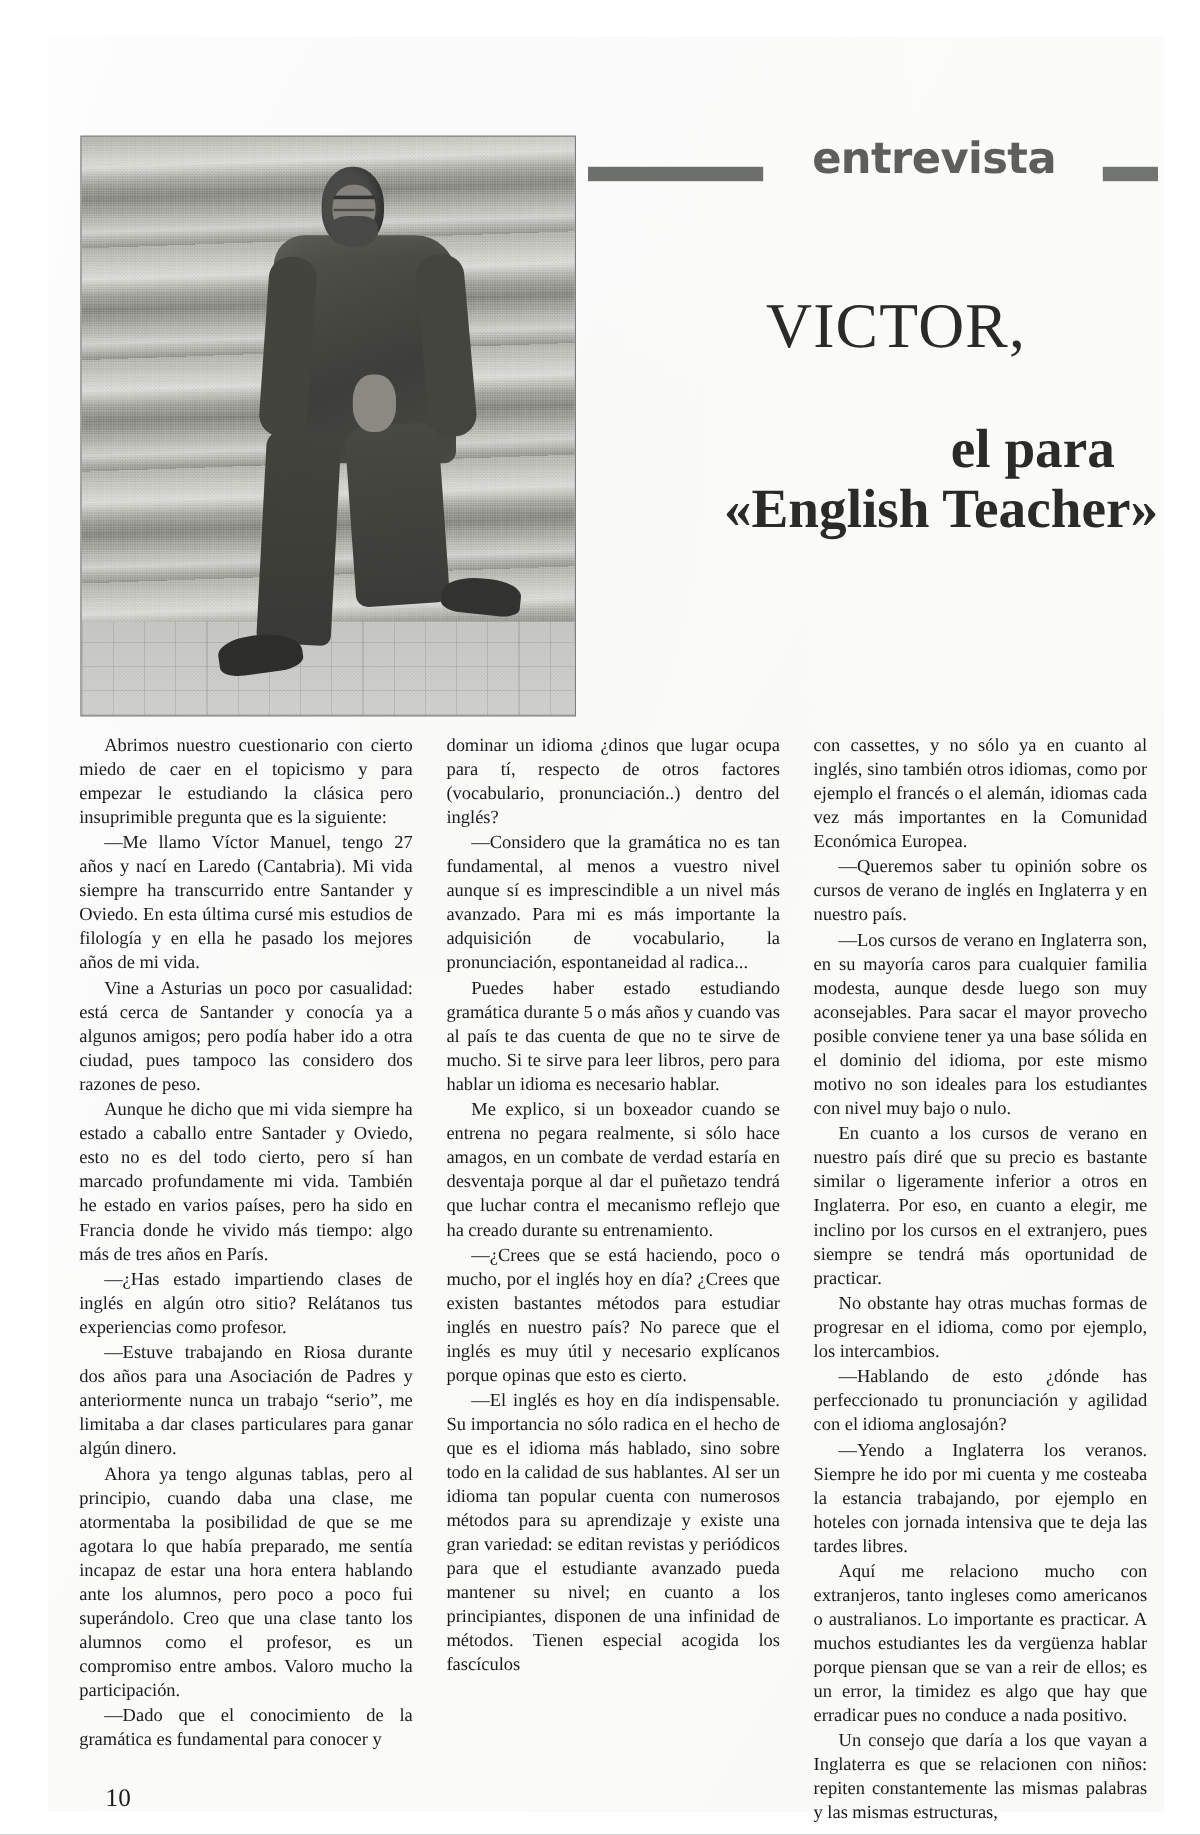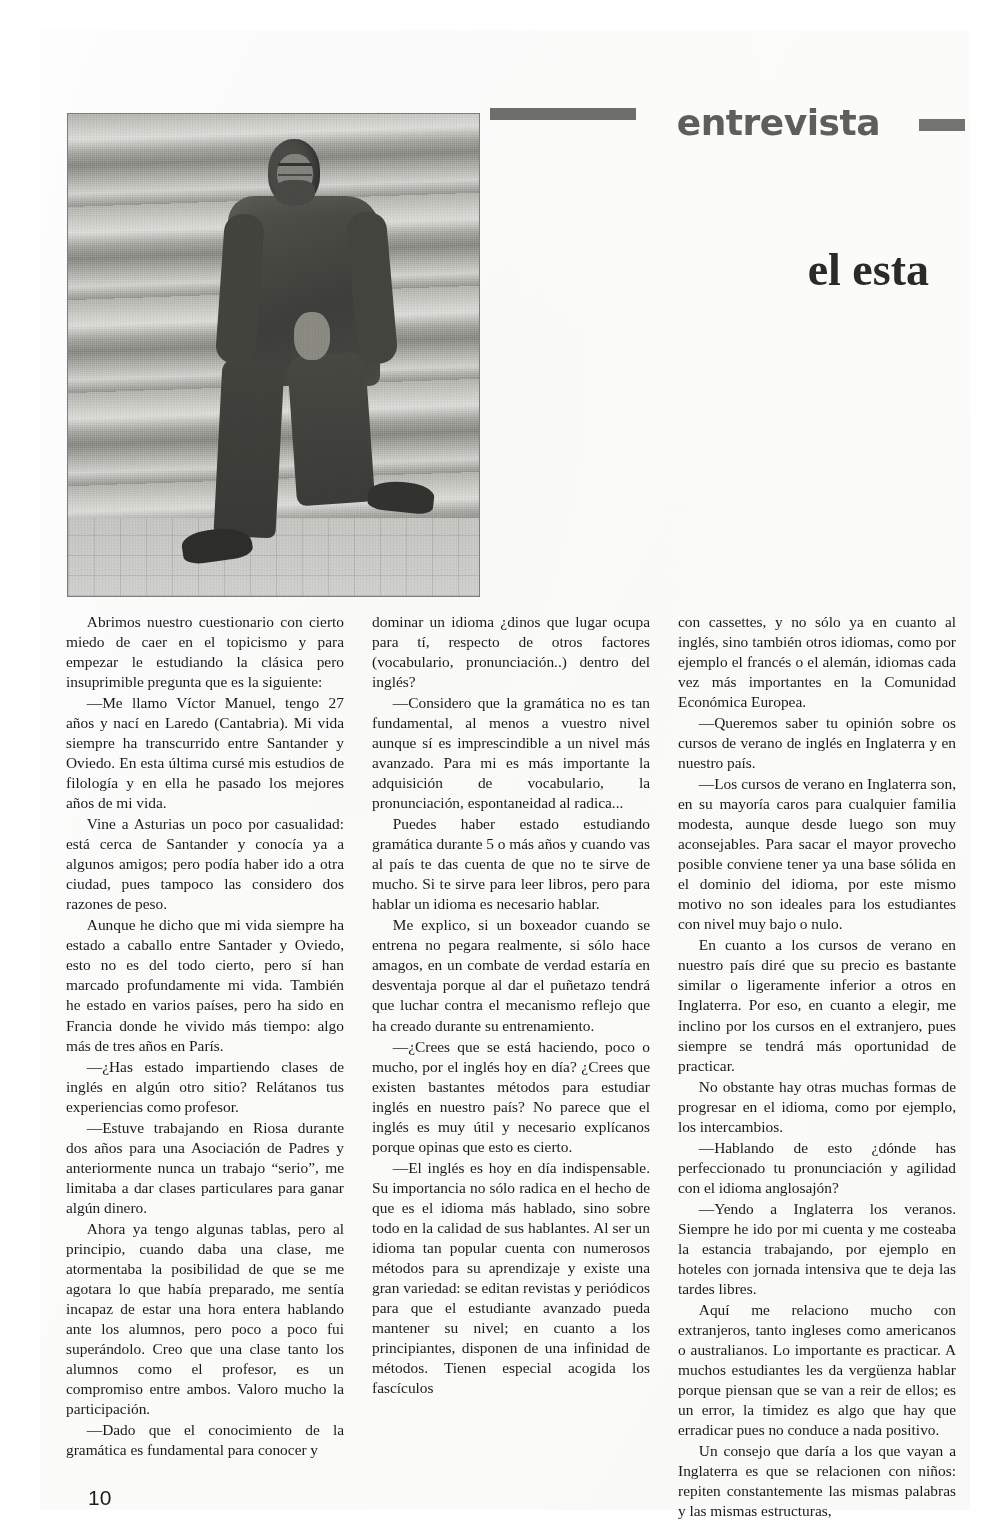--- a/index.html
+++ b/index.html
@@ -30,21 +30,21 @@
   }
 
   
   .header-band {
     position: absolute;
     left: 490px;
     top: 105px;
     width: 475px;
     height: 46px;
     display: flex;
-    align-items: flex-start;
+    align-items: flex-end;
     gap: 32px;
   }
   .rule-left {
     width: 190px;
     height: 12px;
     background: #6d6f6c;
     margin-right: 9px;
     margin-top: 3px;
   }
   .kicker {
@@ -249,21 +249,21 @@
   }
   .col p + p {
     margin-top: 0.07em;
   }
 
   
   .folio {
     position: absolute;
     left: 88px;
     top: 1486px;
-    font-family: Liberation Sans, sans-serif;
+    font-family: Liberation Serif, serif;
     font-size: 21px;
     color: #1d1d1b;
     text-align: right;
   }
 </style>
 </head>
 <body>
 
 <div class="page">
 
@@ -287,21 +287,23 @@
     <div class="fig-head"></div>
     <div class="fig-face"></div>
     <div class="fig-beard"></div>
     <div class="fig-glasses"></div>
     <div class="fig-shoe-l"></div>
     <div class="fig-shoe-r"></div>
     <div class="photo-noise"></div>
   </div>
 
   <div class="title-block">
-    <div class="title-l2">el esta</div>
+    <div class="title-l1">VICTOR,</div>
+    <div class="title-l2">el para</div>
+    <div class="title-l3">«English Teacher»</div>
   </div>
 
   <div class="columns">
     <div class="col">
         <p>Abrimos nuestro cuestionario con cierto miedo de caer en el topicismo y para empezar le estudiando la clásica pero insuprimible pregunta que es la siguiente:</p>
         <p>—Me llamo Víctor Manuel, tengo 27 años y nací en Laredo (Cantabria). Mi vida siempre ha transcurrido entre Santander y Oviedo. En esta última cursé mis estudios de filología y en ella he pasado los mejores años de mi vida.</p>
         <p>Vine a Asturias un poco por casualidad: está cerca de Santander y conocía ya a algunos amigos; pero podía haber ido a otra ciudad, pues tampoco las considero dos razones de peso.</p>
         <p>Aunque he dicho que mi vida siempre ha estado a caballo entre Santader y Oviedo, esto no es del todo cierto, pero sí han marcado profundamente mi vida. También he estado en varios países, pero ha sido en Francia donde he vivido más tiempo: algo más de tres años en París.</p>
         <p class="q">—¿Has estado impartiendo clases de inglés en algún otro sitio? Relátanos tus experiencias como profesor.</p>
         <p>—Estuve trabajando en Riosa durante dos años para una Asociación de Padres y anteriormente nunca un trabajo “serio”, me limitaba a dar clases particulares para ganar algún dinero.</p>

